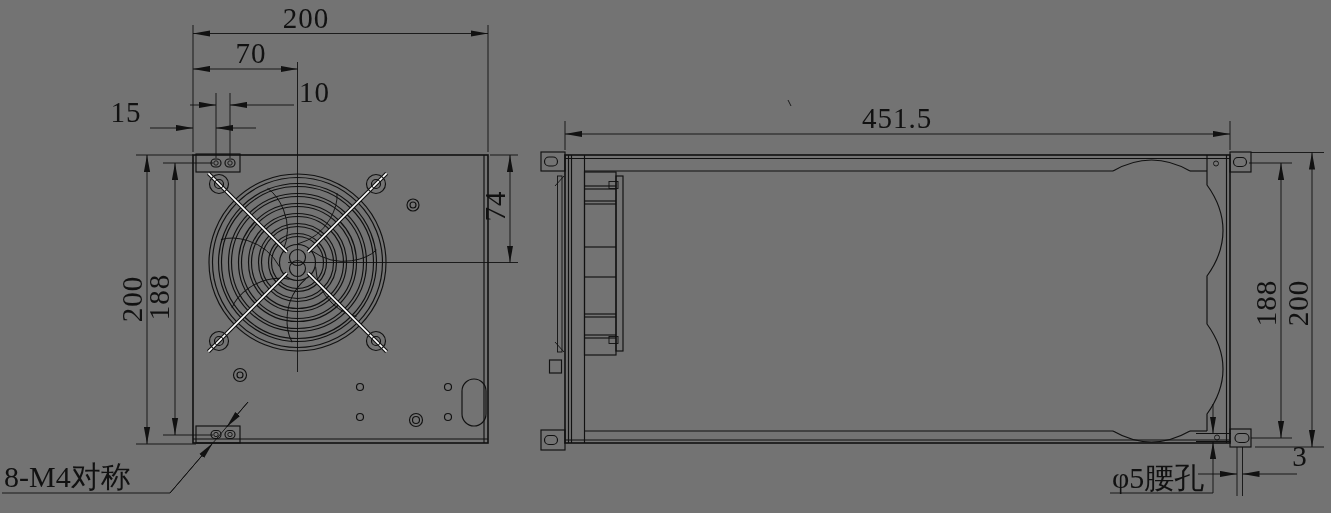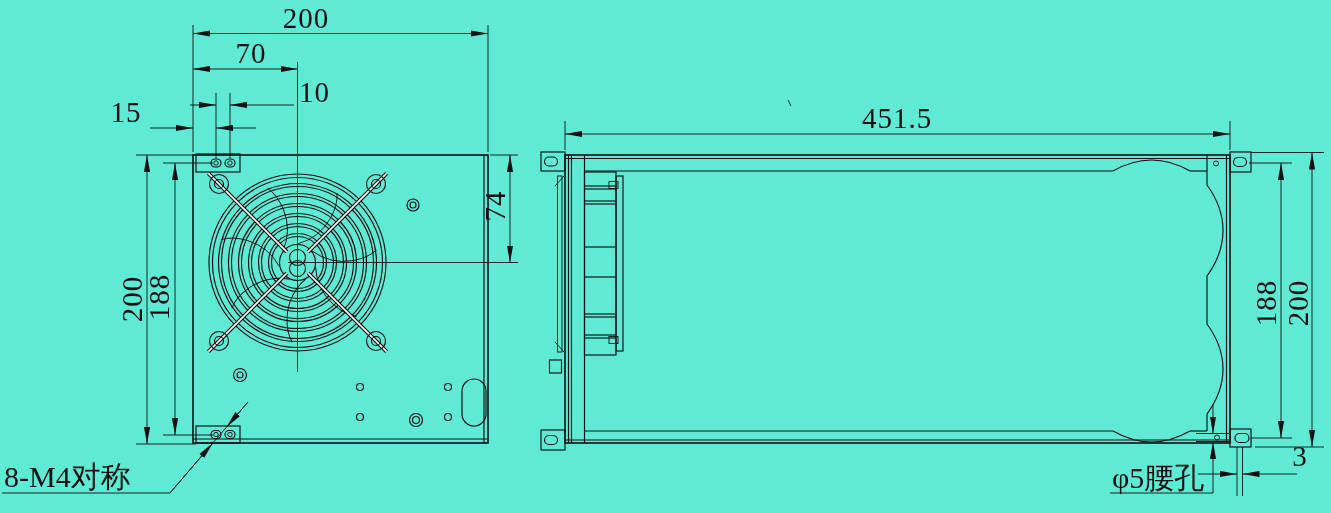--- a/index.html
+++ b/index.html
@@ -1,19 +1,19 @@
 <!DOCTYPE html>
 <html><head>
 <meta charset="utf-8">
 <style>
   html,body{margin:0;padding:0;background:#ffffff;}
   .canvas{
     position:relative;
     width:1331px;height:513px;
-    background:#5eead4;
+    background:#737373;
     font-family:"Liberation Serif", serif;
     overflow:hidden;
   }
   svg{display:block;}
   .ol  {fill:none;stroke:#111;stroke-width:1.6;}   
   .md  {fill:none;stroke:#111;stroke-width:1.15;}  
   .tn  {fill:none;stroke:#111;stroke-width:0.9;}   
   .wire{fill:none;stroke:#111;stroke-width:4;}
   .wireg{fill:none;stroke:#fff;stroke-width:1.7;}
   .dimtxt{fill:#111;font-size:29px;letter-spacing:1px;}

